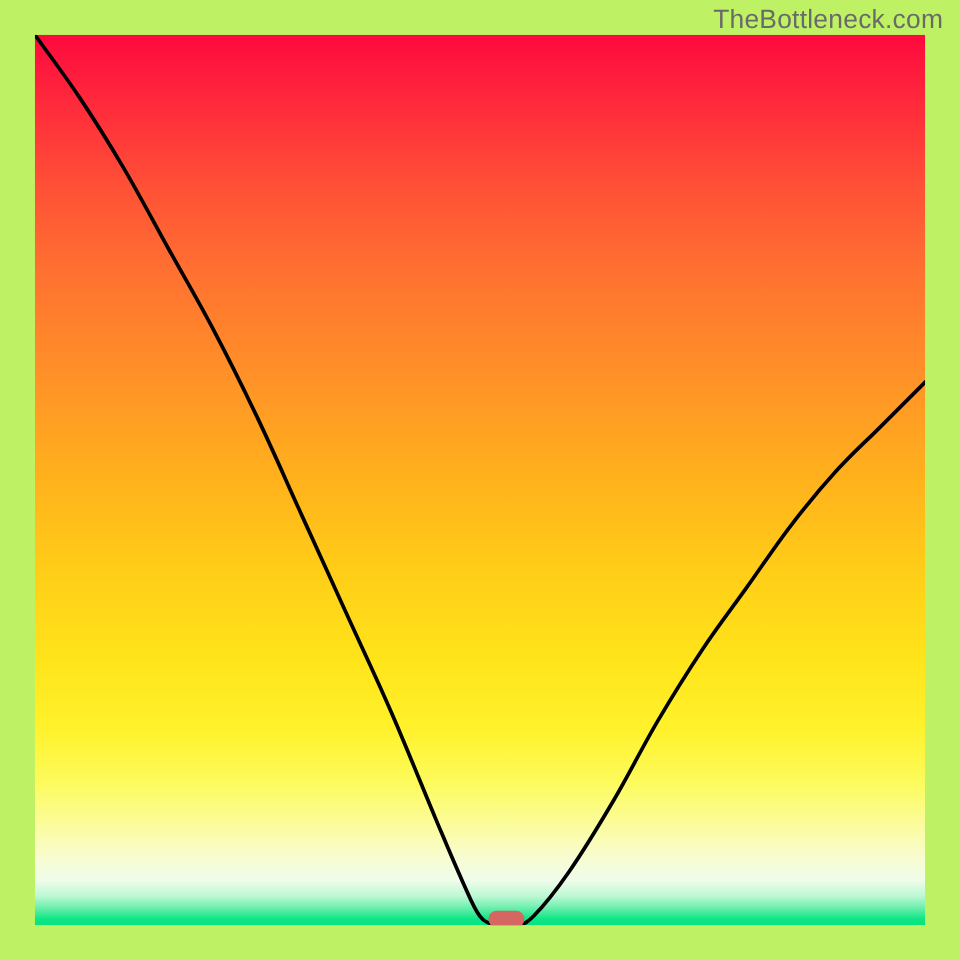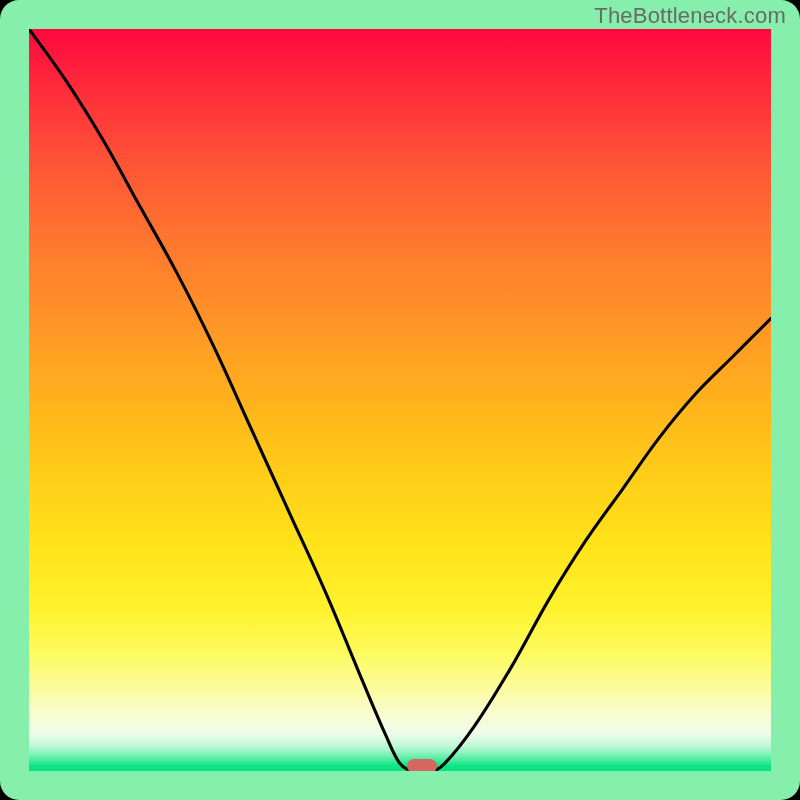--- a/index.html
+++ b/index.html
@@ -8,22 +8,21 @@
     width: 800px;
     height: 800px;
     overflow: hidden;
     background: #000;
     font-family: Arial, Helvetica, sans-serif;
   }
   .frame {
     position: relative;
     width: 800px;
     height: 800px;
-    background: #86efac;
-    border-radius: 19px;
+    background: #bef264;
   }
   .watermark {
     position: absolute;
     top: 3px;
     right: 14px;
     color: #6a6a6a;
     font-size: 22px;
     font-weight: 500;
     letter-spacing: 0.2px;
   }

